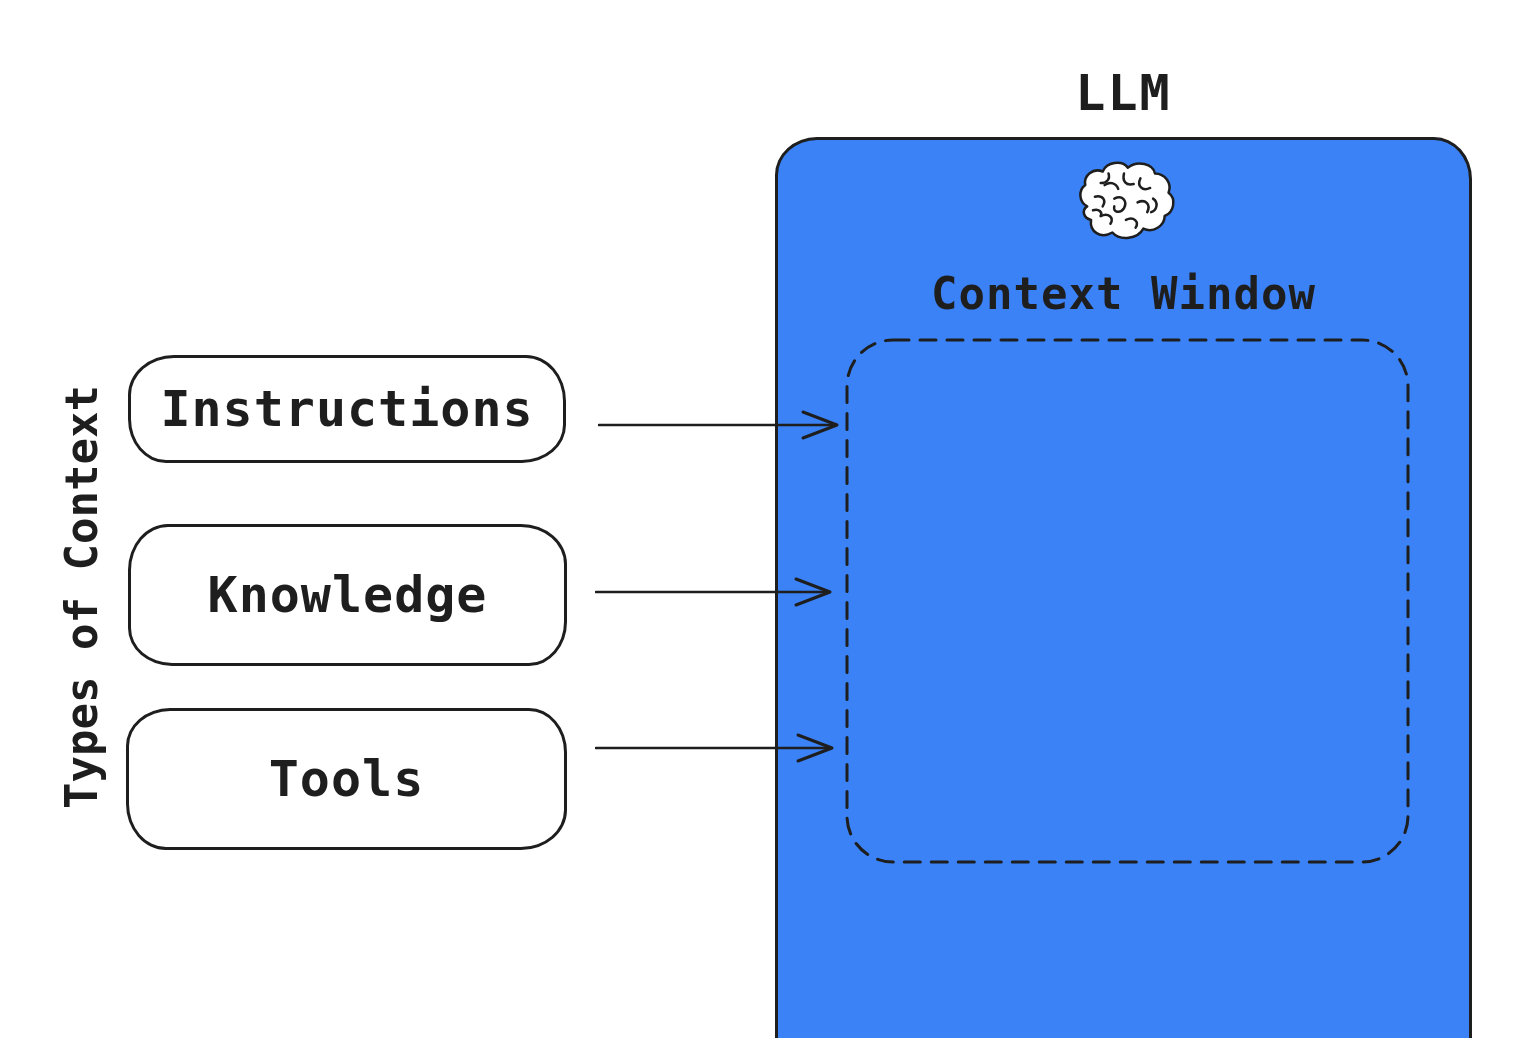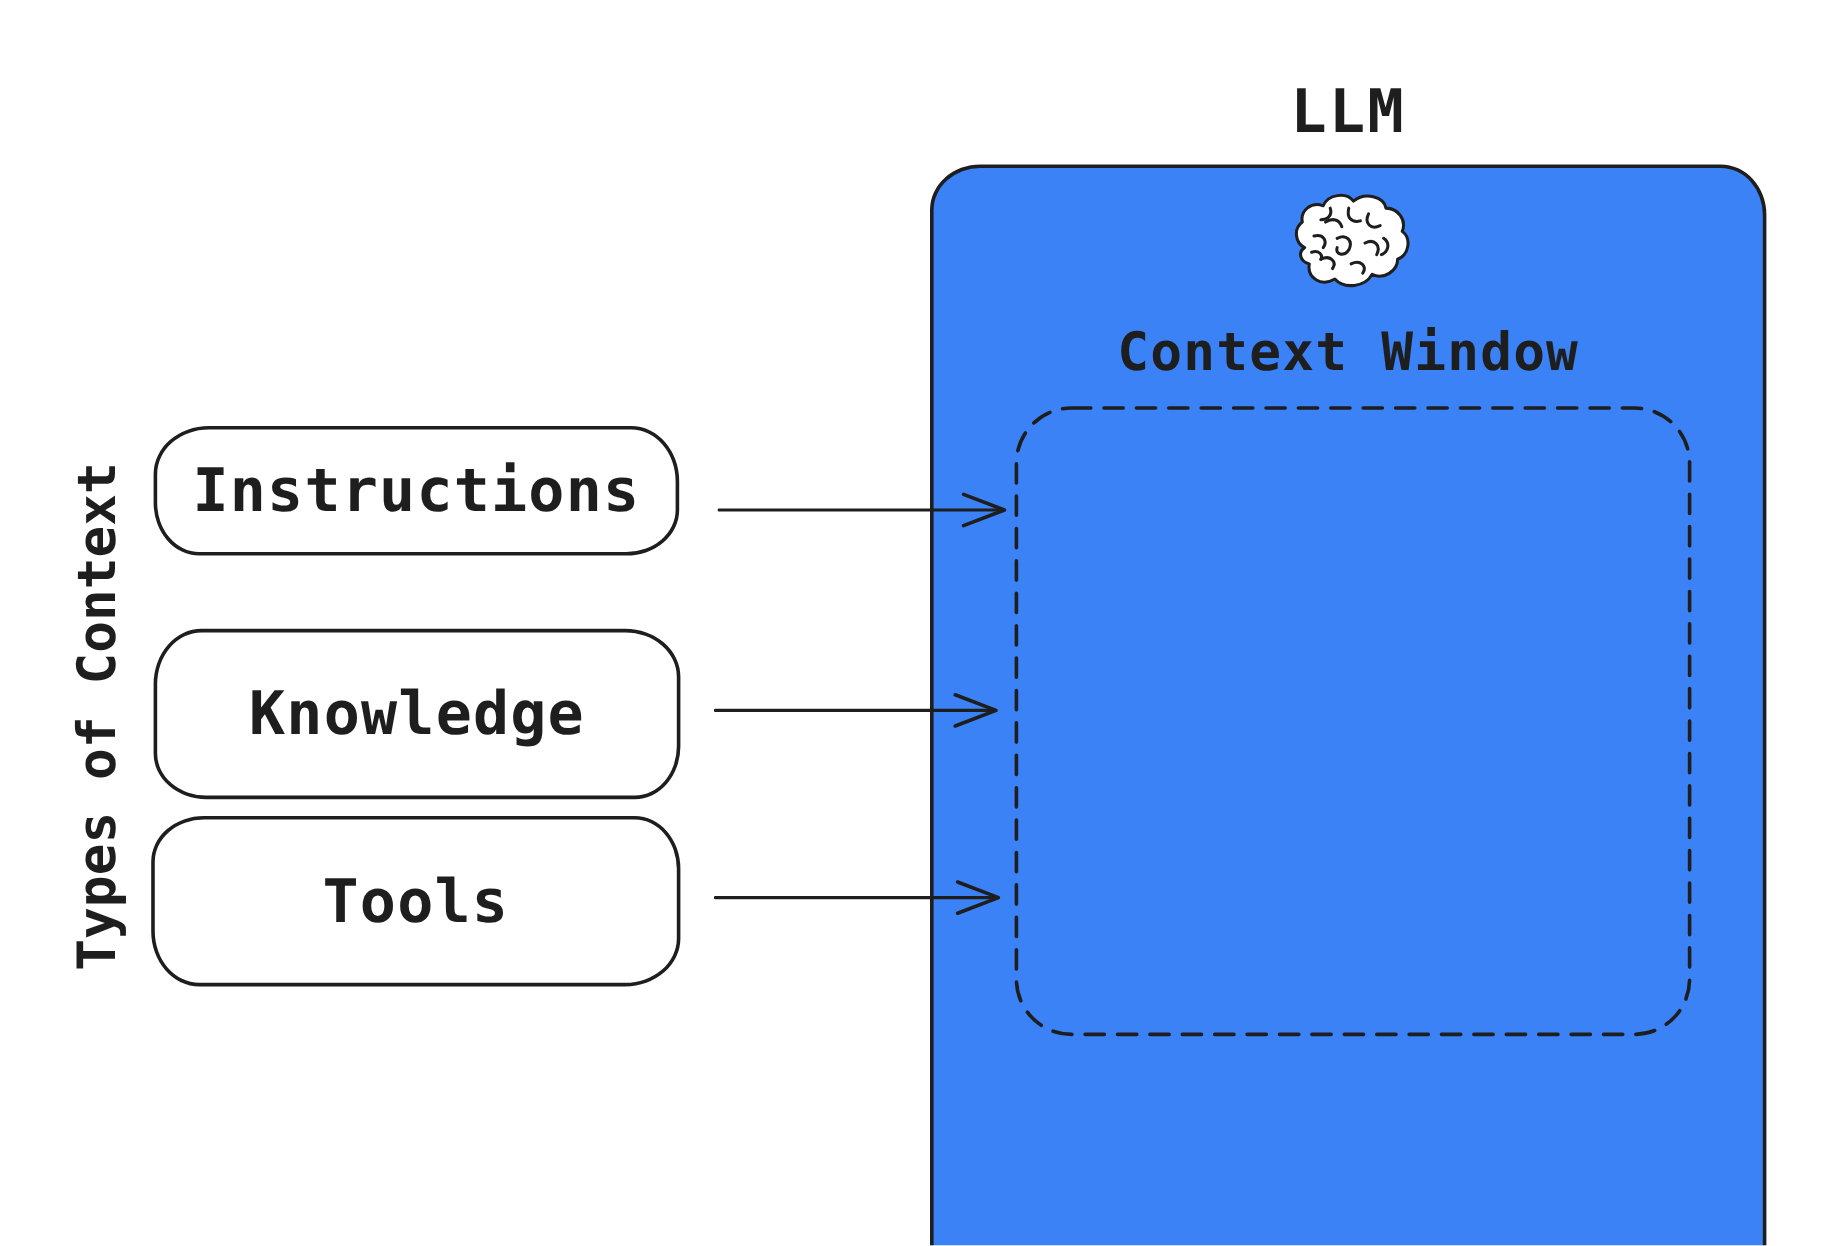--- a/index.html
+++ b/index.html
@@ -32,21 +32,21 @@
   }
   .box-instructions{
     left:128px;top:355px;width:438px;height:108px;
     border-radius:46px 40px 44px 38px / 40px 46px 38px 44px;
   }
   .box-knowledge{
     left:128px;top:524px;width:439px;height:142px;
     border-radius:40px 46px 38px 44px / 46px 40px 44px 38px;
   }
   .box-tools{
-    left:126px;top:680px;width:441px;height:142px;
+    left:126px;top:708px;width:441px;height:142px;
     border-radius:44px 38px 46px 40px / 38px 44px 40px 46px;
   }
   
   .llm-title{
     position:absolute;
     left:775px;top:64px;width:697px;
     text-align:center;
     font-size:50px;font-weight:bold;letter-spacing:2px;
   }
   

